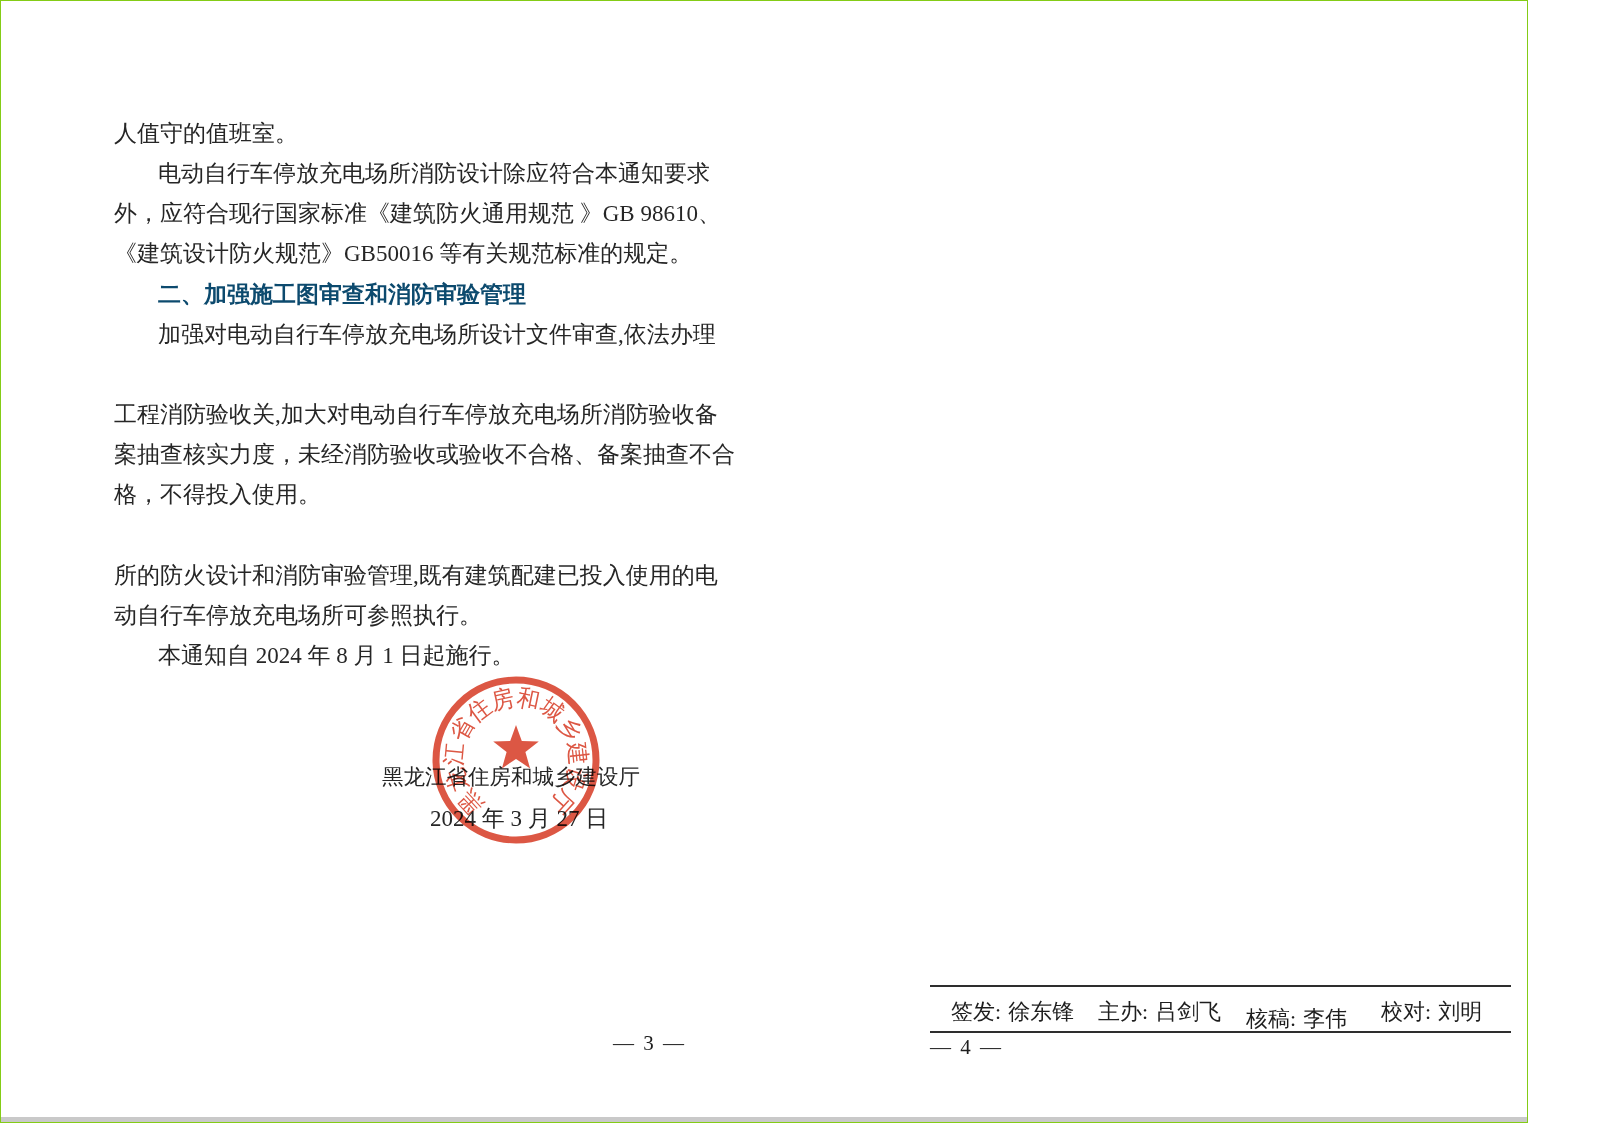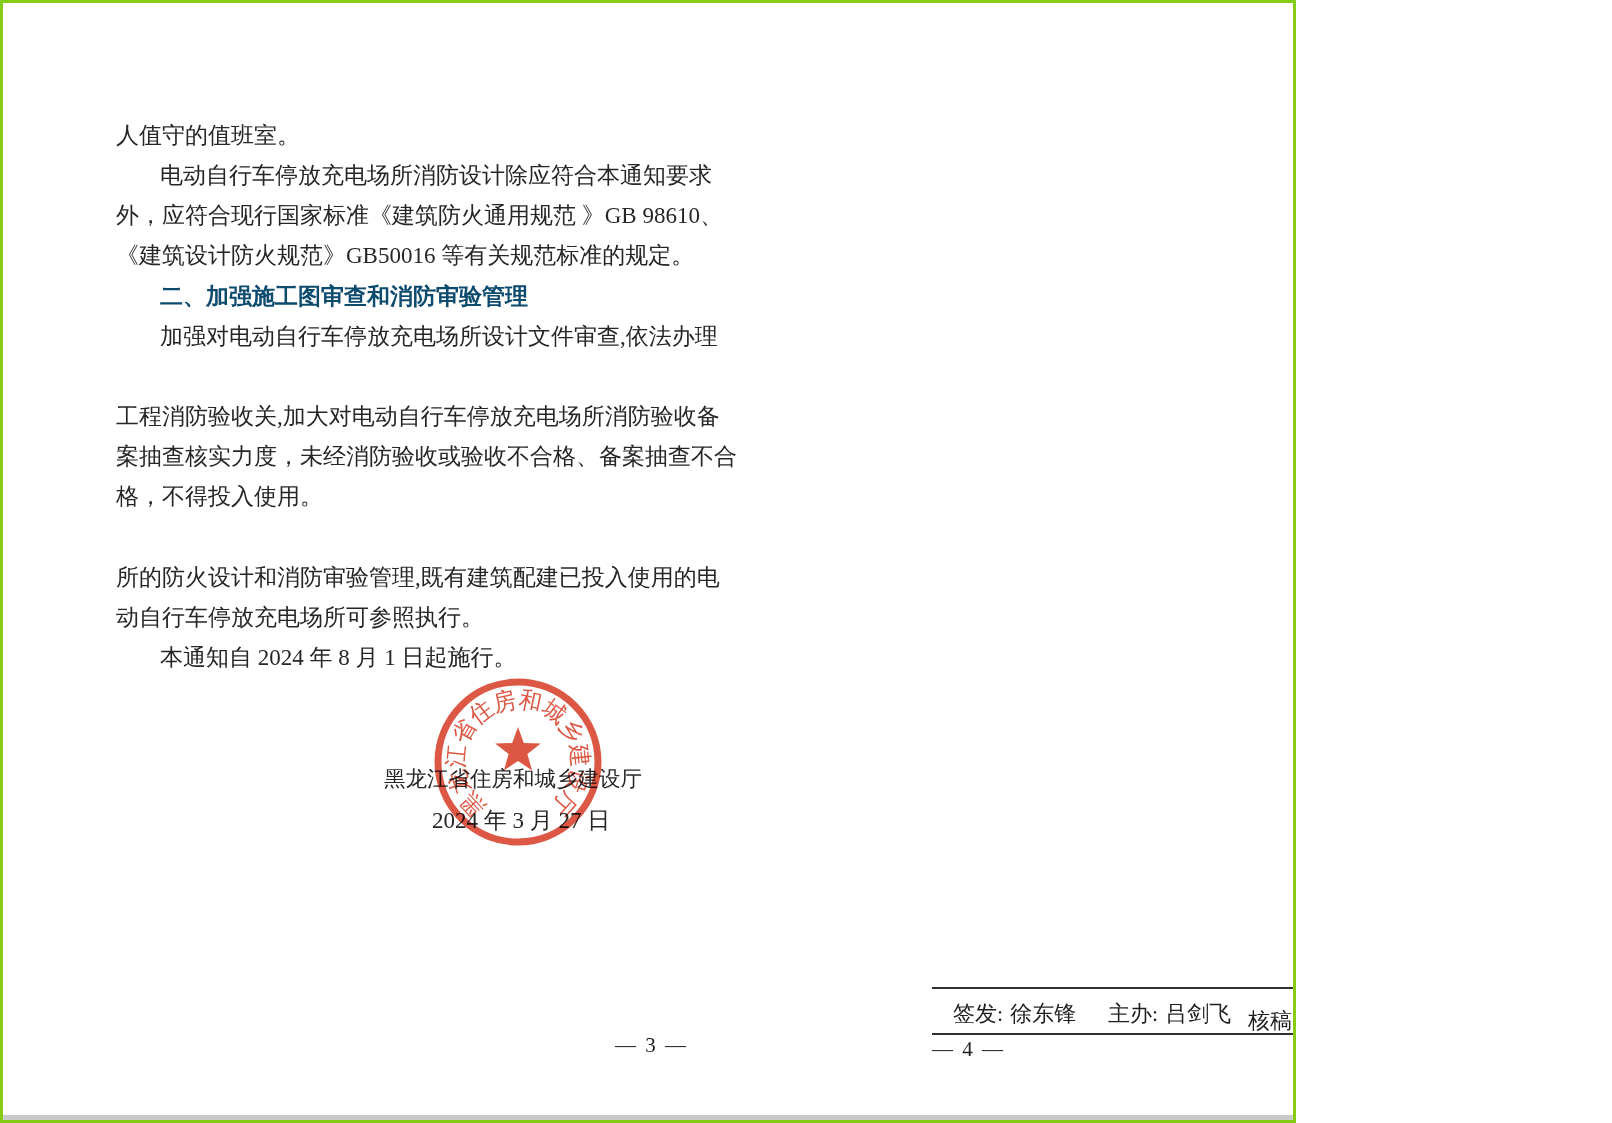--- a/index.html
+++ b/index.html
@@ -1,21 +1,21 @@
 <!DOCTYPE html>
 <html><head>
 <meta charset="utf-8">
 <style>
   html,body{margin:0;padding:0;background:#ffffff;}
   .sheet{
     position:relative;
-    width:1296px;height:1123px;
+    width:1528px;height:1123px;
     box-sizing:border-box;
     background:#ffffff;
-    border:3px solid #84cc16;
+    border:1px solid #84cc16;
     overflow:hidden;
     font-family:"Liberation Serif","DejaVu Serif",serif;
     color:#262626;
   }
   .bottom-strip{
     position:absolute;left:0;bottom:0;width:100%;height:5px;
     background:#c9c9c9;
   }
   .line{
     position:absolute;
@@ -84,21 +84,21 @@
   </svg>
 
   <div class="page-num" style="left:612px;top:1030px;">— 3 —</div>
 
   <div class="footer-rule" style="top:984px;"></div>
   <div class="footer-rule" style="top:1030px;"></div>
 
   <div class="footer-item" style="left:950px;">
     <span>签发:</span><span class="name">徐东锋</span>
   </div>
-  <div class="footer-item" style="left:1097px;margin-left:8px;">
+  <div class="footer-item" style="left:1097px;">
     <span>主办:</span><span class="name">吕剑飞</span>
   </div>
   <div class="footer-item" style="left:1245px;margin-top:7px;">
     <span>核稿:</span><span class="name">李伟</span>
   </div>
   <div class="footer-item" style="left:1380px;">
     <span>校对:</span><span class="name">刘明</span>
   </div>
 
   <div class="page-num" style="left:929px;top:1034px;">— 4 —</div>

